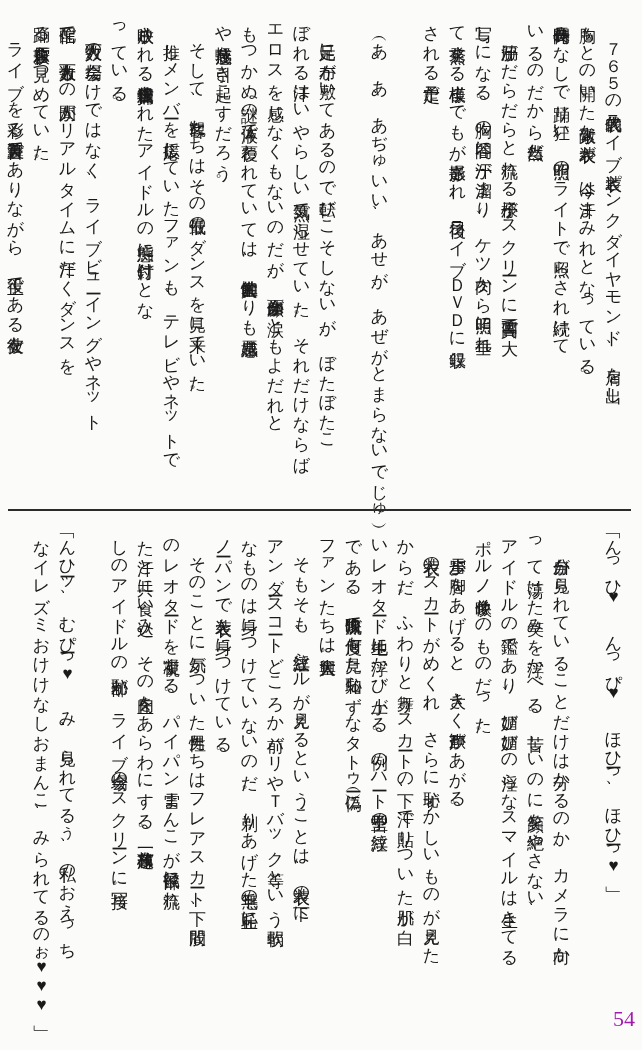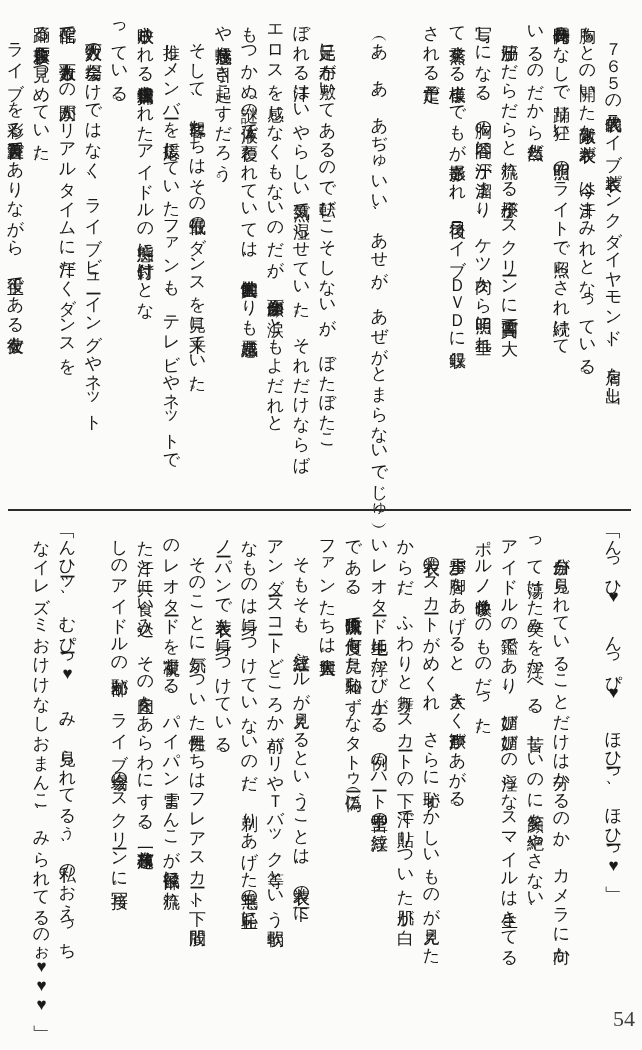--- a/index.html
+++ b/index.html
@@ -49,21 +49,21 @@
     width: 623px;
     height: 2px;
     background: #2b2b2b;
   }
   .page-number {
     position: absolute;
     top: 1005px;
     right: 7px;
     font-size: 22px;
     line-height: 28px;
-    color: #404040;
+    color: #a21caf;
     font-family: "Liberation Serif", "DejaVu Serif", serif;
     text-align: center;
   }
 </style>
 </head>
 <body>
 
 <div class="page">
 
   <div class="vblock vblock-top">

